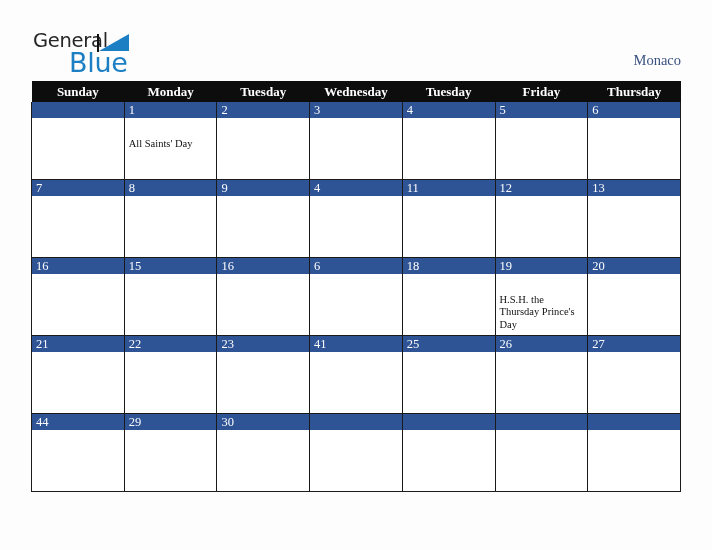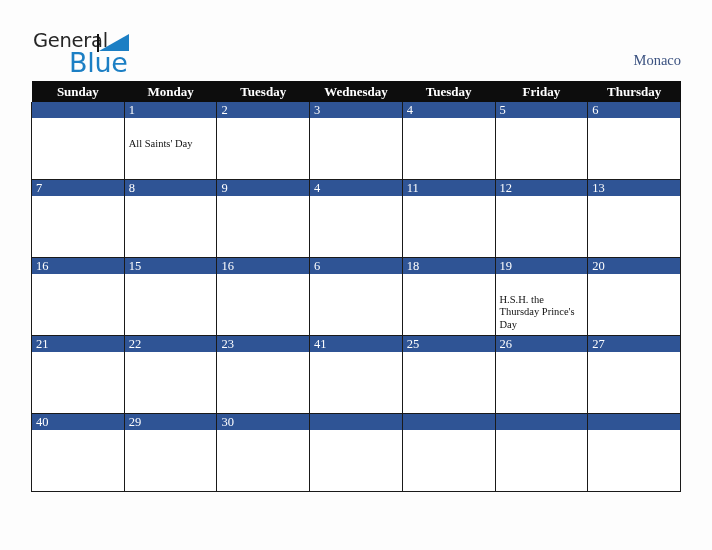--- a/index.html
+++ b/index.html
@@ -341,21 +341,21 @@
           </td>
           <td>
             <div class="daycell-inner">
               <div class="daynum-bar">27</div>
             </div>
           </td>
         </tr>
         <tr>
           <td>
             <div class="daycell-inner">
-              <div class="daynum-bar">40</div>
+              <div class="daynum-bar">44</div>
             </div>
           </td>
           <td>
             <div class="daycell-inner">
               <div class="daynum-bar">29</div>
             </div>
           </td>
           <td>
             <div class="daycell-inner">
               <div class="daynum-bar">30</div>

